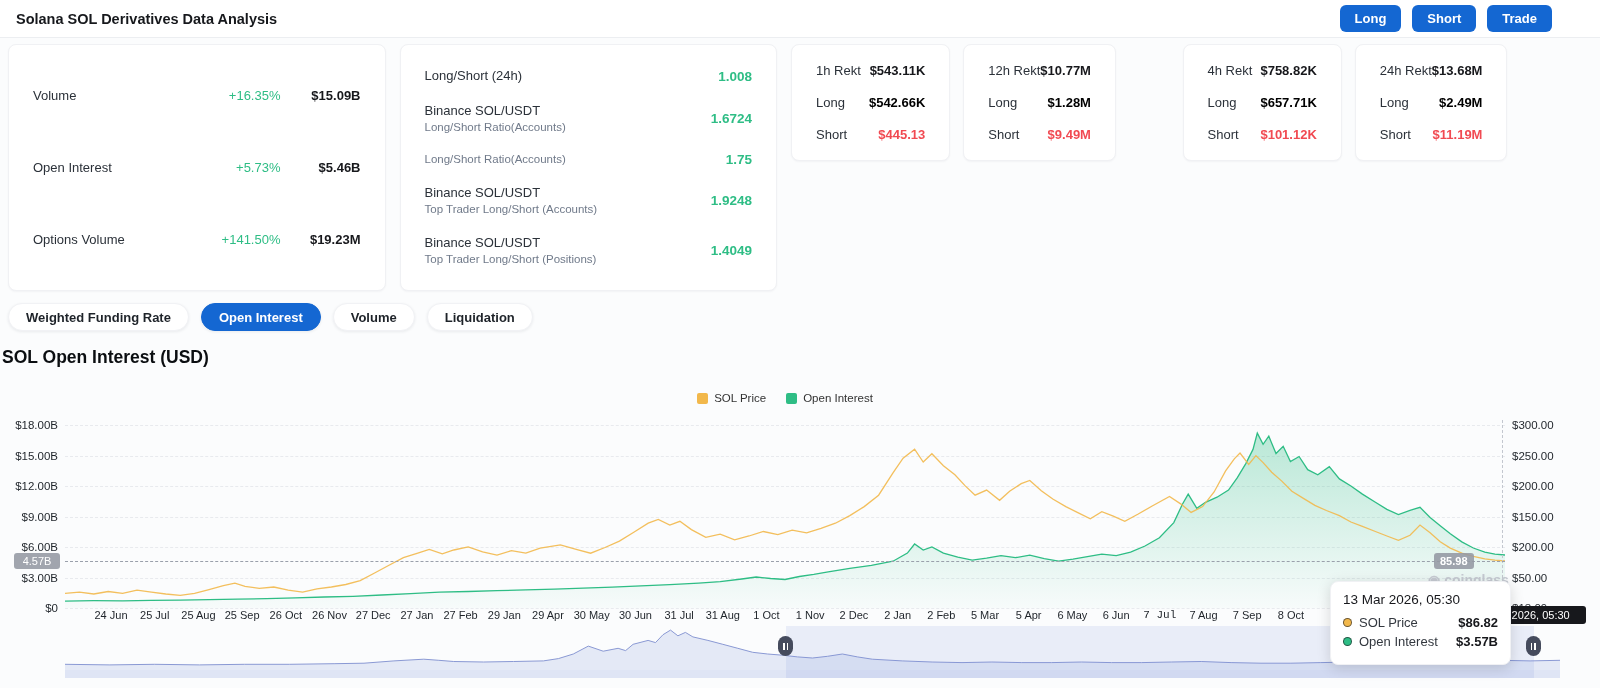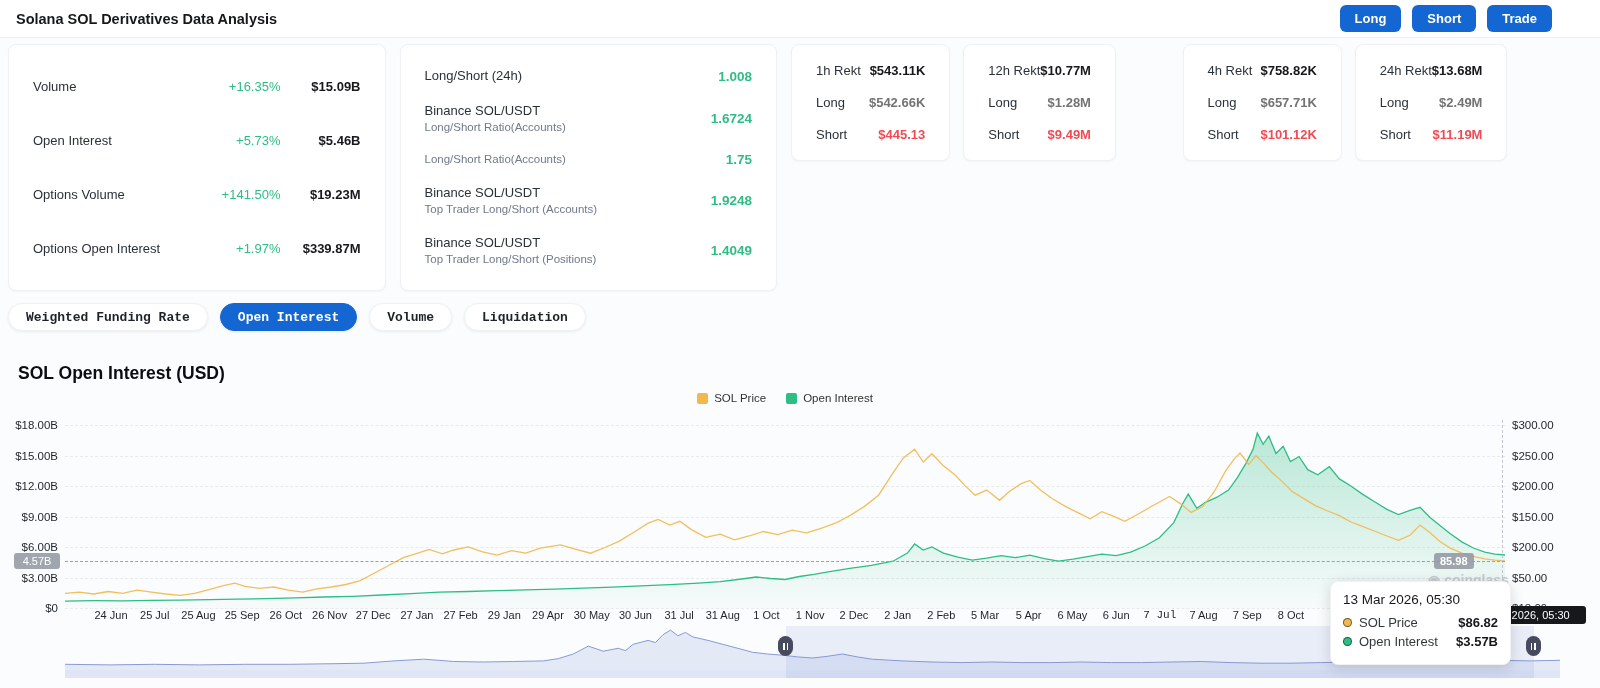--- a/index.html
+++ b/index.html
@@ -21,28 +21,28 @@
   .stat-value{min-width:80px;text-align:right;font-weight:700;color:#17181c;}
   .ratio-row{display:flex;align-items:center;font-size:13px;}
   .ratio-labels{flex:1;line-height:1.35;}
   .ratio-main{color:#2b3139;}
   .ratio-sub{color:#707a8a;font-size:11.5px;}
   .ratio-value{color:#2ebd85;font-weight:600;font-size:13.5px;}
   .rekt-row{display:flex;align-items:center;font-size:13px;}
   .rekt-label{flex:1;color:#2b3139;}
   .rekt-value{font-weight:600;}
   .rekt-value.total{color:#17181c;font-weight:700;}
-  .rekt-value.long{color:#737373;margin-left:24px;}
+  .rekt-value.long{color:#000000;margin-left:24px;}
   .rekt-value.short{color:#f14a52;}
   
   .tabs{position:absolute;left:8px;top:303px;display:flex;gap:12px;}
-  .tab{font-family:Liberation Mono, monospace;font-size:13px;font-weight:700;color:#1e2329;background:#fff;border:1px solid #f1f2f5;box-shadow:0 1px 3px rgba(27,35,50,.08);border-radius:999px;height:28px;padding:0 17px;cursor:pointer;}
+  .tab{font-family:Liberation Sans, sans-serif;font-size:13px;font-weight:700;color:#1e2329;background:#fff;border:1px solid #f1f2f5;box-shadow:0 1px 3px rgba(27,35,50,.08);border-radius:999px;height:28px;padding:0 17px;cursor:pointer;}
   .tab.active{background:#1467d2;border-color:#1467d2;color:#fff;}
   
-  .chart-title{position:absolute;left:2px;top:347px;margin:16px;font-size:17.5px;font-weight:700;color:#0b0e11;}
+  .chart-title{position:absolute;left:2px;top:347px;margin:0;font-size:17.5px;font-weight:700;color:#0b0e11;}
   .legend{position:absolute;left:65px;top:392px;width:1440px;display:flex;justify-content:center;gap:20px;}
   .legend-item{display:flex;align-items:center;gap:6px;font-size:11.5px;color:#333;cursor:pointer;}
   .legend-swatch{width:11px;height:11px;border-radius:2px;display:inline-block;}
   
   .gridline{position:absolute;left:65px;width:1440px;height:0;border-top:1px dashed #e8eaee;}
   .ylab{position:absolute;font-size:11.5px;color:#1e2329;transform:translateY(-50%);}
   .ylab.left{left:0;width:58px;text-align:right;}
   .ylab.right{left:1512px;text-align:left;}
   .xlab{position:absolute;top:609px;transform:translateX(-50%);font-size:11px;color:#1e2329;white-space:nowrap;}
   #main-svg{position:absolute;left:65px;top:418px;}
@@ -93,25 +93,20 @@
         </div>
         <div class="stat-row">
           <span class="stat-label">Open Interest</span>
           <span class="stat-change">+5.73%</span>
           <span class="stat-value">$5.46B</span>
         </div>
         <div class="stat-row">
           <span class="stat-label">Options Volume</span>
           <span class="stat-change">+141.50%</span>
           <span class="stat-value">$19.23M</span>
-        </div>
-        <div class="stat-row">
-          <span class="stat-label">Options Open Interest</span>
-          <span class="stat-change">+1.97%</span>
-          <span class="stat-value">$339.87M</span>
         </div>
       </div>
     <div class="card full" id="card-ratios">
         <div class="ratio-row">
           <div class="ratio-labels">
             <div class="ratio-main">Long/Short (24h)</div>
           </div>
           <span class="ratio-value">1.008</span>
         </div>
         <div class="ratio-row">

